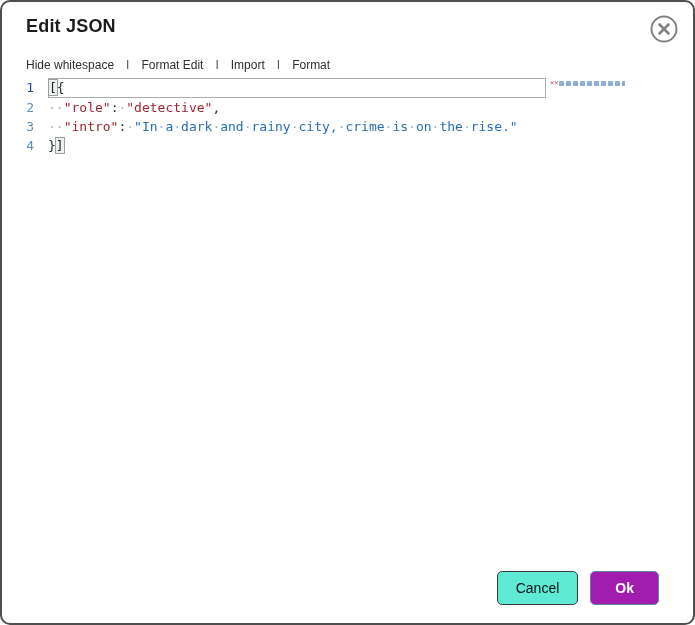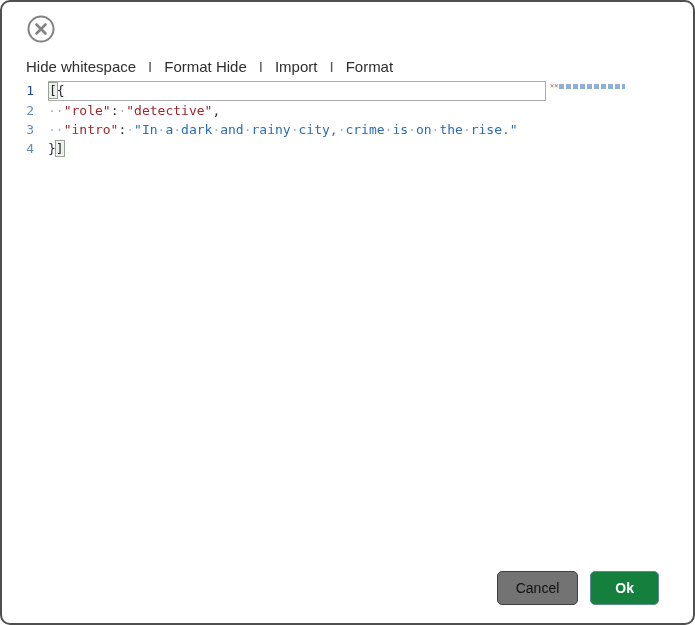--- a/index.html
+++ b/index.html
@@ -5,21 +5,21 @@
   * { margin:0; padding:0; box-sizing:border-box; }
   html,body { width:695px; height:625px; background:#fff; font-family:"Liberation Sans", sans-serif; }
   .modal {
     width:695px; height:625px; background:#fff;
     border:2px solid #4f4f4f; border-radius:10px;
     position:relative; overflow:hidden;
   }
   .header { display:flex; justify-content:space-between; align-items:flex-start; padding:14px 14px 0 24px; }
   .title { font-size:18px; font-weight:bold; color:#1c1c1c; letter-spacing:.2px; }
   .close-btn { width:30px; height:30px; cursor:pointer; margin-top:-2px; }
-  .toolbar { padding:14px 0 4px 24px; font-size:15px; color:#2e2e2e; display:flex; }
+  .toolbar { padding:14px 0 4px 24px; font-size:12px; color:#2e2e2e; display:flex; }
   .menu-item { cursor:pointer; color:#2e2e2e; text-decoration:none; }
   .menu-sep { margin:0 12px; color:#555; }
   .editor { font-family:"DejaVu Sans Mono", monospace; font-size:13px; line-height:19px; padding-top:2px; position:relative; }
   .line { display:flex; align-items:flex-start; white-space:pre; }
   .ln { width:46px; text-align:right; padding-right:14px; color:#5f8cba; flex:0 0 auto; user-select:none; }
   .ln.active { color:#2a4896; }
   .code { flex:1 1 auto; color:#24292e; }
   .line-box { display:inline-block; width:498px; border:1px solid #ababab; height:20px; vertical-align:top; line-height:18px; }
   .c-ws { color:#a9b6c0; }
   .c-ws-blue { color:#8fb3d4; }
@@ -29,41 +29,42 @@
   .c-punct, .c-bracket { color:#24292e; }
   .c-bracket-match { background:#edf0ed; box-shadow:0 0 0 1px #98a098; color:#24292e; }
   .annotation { display:inline-block; vertical-align:top; margin:1px 0 0 4px; white-space:nowrap; }
   .annotation .marker { display:inline-block; width:9px; height:8px; font-size:7px; line-height:8px; color:#c9473f; font-weight:bold; vertical-align:top; }
   .annotation .blur-text {
     display:inline-block; width:66px; height:5px; margin-top:2px; vertical-align:top;
     background:repeating-linear-gradient(90deg,#8fb0d6 0 5px, transparent 5px 7px);
   }
   .footer { position:absolute; right:34px; bottom:18px; display:flex; gap:12px; }
   .btn { font-family:"Liberation Sans", sans-serif; font-size:14px; padding:8px 18px; border-radius:5px; cursor:pointer; }
-  .btn-cancel { background:#737373; border:1px solid #3f3f3f; color:#111; }
-  .btn-ok { background:#15803d; border:1px solid #5d8999; color:#fff; font-weight:bold; padding:8px 24px; }
+  .btn-cancel { background:#5eead4; border:1px solid #3f3f3f; color:#111; }
+  .btn-ok { background:#a21caf; border:1px solid #5d8999; color:#fff; font-weight:bold; padding:8px 24px; }
 </style>
 </head>
 <body>
 
 <div class="modal">
 
   <div class="header">
+    <div class="title">Edit JSON</div>
     <div class="close-btn">
       <svg width="30" height="30" viewBox="0 0 30 30">
         <circle cx="15" cy="15" r="12.5" fill="none" stroke="#828282" stroke-width="2"></circle>
         <path d="M10.5 10.5 L19.5 19.5 M19.5 10.5 L10.5 19.5" stroke="#828282" stroke-width="2.6" stroke-linecap="round"></path>
       </svg>
     </div>
   </div>
 
   <div class="toolbar">
     <span class="menu-item">Hide whitespace</span>
     <span class="menu-sep">I</span>
-    <span class="menu-item">Format Hide</span>
+    <span class="menu-item">Format Edit</span>
     <span class="menu-sep">I</span>
     <span class="menu-item">Import</span>
     <span class="menu-sep">I</span>
     <span class="menu-item">Format</span>
   </div>
 
   <div class="editor">
     <div class="line">
       <span class="ln active">1</span>
       <span class="code"><span class="line-box"><span class="c-bracket-match">[</span><span class="c-bracket">{</span></span><span class="annotation"><span class="marker">✕✕</span><span class="blur-text"></span></span></span>

